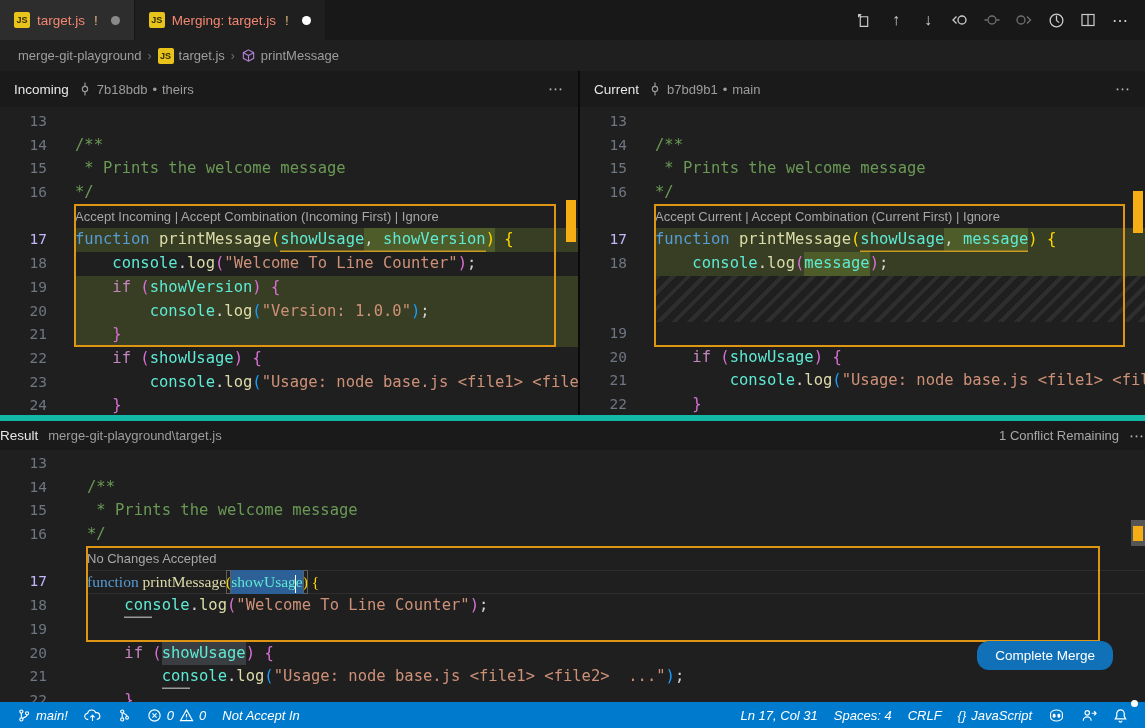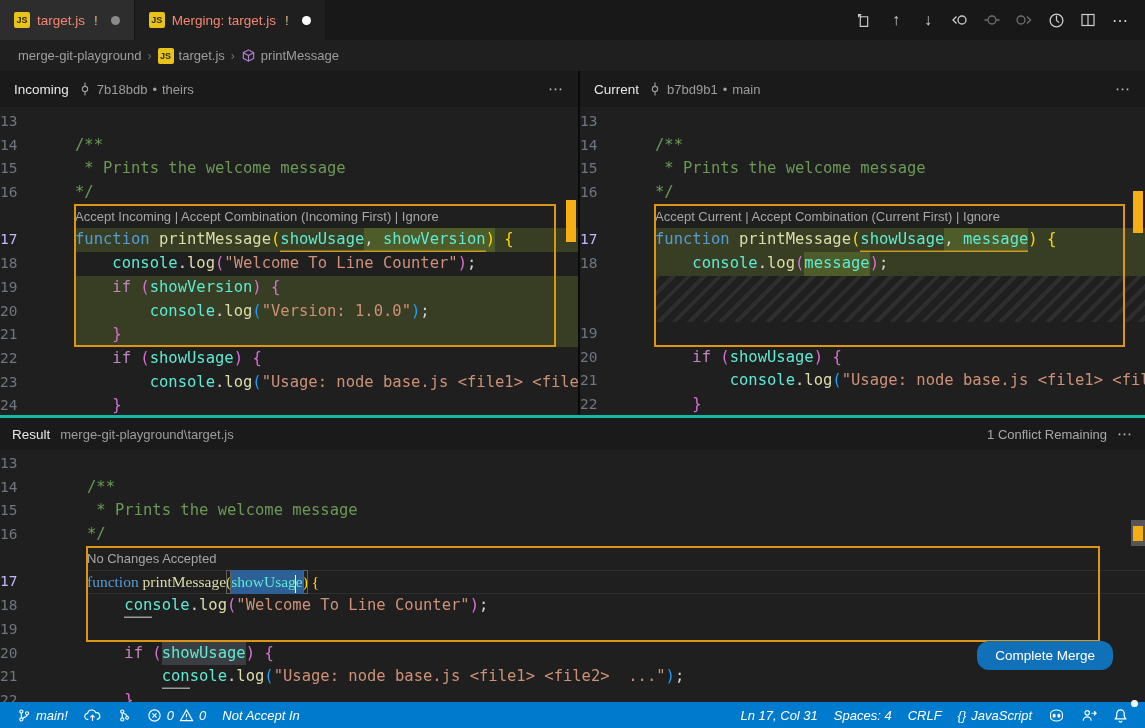--- a/index.html
+++ b/index.html
@@ -41,21 +41,21 @@
   .ph-title { color:#e7e7e7; font-size:13.5px; }
   .ph-meta { color:#9d9d9d; display:flex; align-items:center; gap:5px; }
   .ph-spacer { flex:1; }
   .more { color:#bbbbbb; font-size:15px; letter-spacing:1px; cursor:pointer; }
 
   .editor { position:relative; background:#1f1f1f; overflow:hidden; flex:1; }
   .code { position:absolute; left:0; right:0; top:0; padding-top:3px;
     font-family:"DejaVu Sans Mono", monospace; font-size:15.5px; }
   .editor.res .code { padding-top:2px; }
   .code-row { display:flex; height:23.7px; line-height:23.7px; white-space:pre; }
-  .gutter { width:75px; flex:none; text-align:left; padding-right:28px; color:#6e7681; font-size:14.5px; }
+  .gutter { width:75px; flex:none; text-align:right; padding-right:28px; color:#6e7681; font-size:14.5px; }
   .editor.res .gutter { width:87px; padding-right:40px; }
   .lc { flex:1; color:#d4d4d4; overflow:hidden; }
   .code-row.chg .lc { background:#373e23; }
   .code-row.act .gutter { color:#c4b5fd; }
   .code-row.cur .lc { box-shadow: inset 0 1px 0 #2e2e2e, inset 0 -1px 0 #2e2e2e; font-family: Liberation Serif, serif; }
   .code-row.hatch .lc { background:#1f1f1f;
     background-image:repeating-linear-gradient(135deg,#2e2e2e 0 4px,#1f1f1f 4px 11px); }
   .box-label { color:#a6a6a6; font-family:"Liberation Sans", sans-serif; font-size:13px; cursor:pointer; }
 
   
@@ -74,22 +74,22 @@
   .conflict-box { position:absolute; border:2px solid #de9514; pointer-events:none; }
   .box-inc { left:74px; top:97px; width:482px; height:143px; }
   .box-cur { left:74px; top:97px; width:471px; height:143px; }
   .box-res { left:86px; top:96px; width:1014px; height:96px; }
 
   .scrollbar { position:absolute; top:0; right:0; width:14px; bottom:0; cursor:pointer; }
   .sb-marker { position:absolute; left:2px; width:10px; background:#f5ae13; }
   .sb-handle { position:absolute; left:0; width:14px; background:rgba(150,150,150,0.45); }
 
   
-  .result-header { height:35px; background:#1a1a1a; border-top:3px solid #14b8a6;
-    display:flex; align-items:center; padding:0 12px; font-size:13px; gap:10px; }
+  .result-header { height:35px; background:#1a1a1a; border-top:6px solid #14b8a6;
+    display:flex; align-items:center; padding:0 0; font-size:13px; gap:10px; }
   .rh-path { color:#9d9d9d; }
   .rh-status { color:#a8a8a8; }
   .result-editor { height:252px; }
 
   .complete-btn { position:absolute; top:191px; right:32px; height:29px; padding:0 18px;
     background:#1070b8; color:#ffffff; font-size:13.5px; border:none; border-radius:12px;
     display:flex; align-items:center; cursor:pointer; font-family:"Liberation Sans", sans-serif; }
 
   
   .statusbar { height:26px; background:#007acc; color:#ffffff; display:flex;

